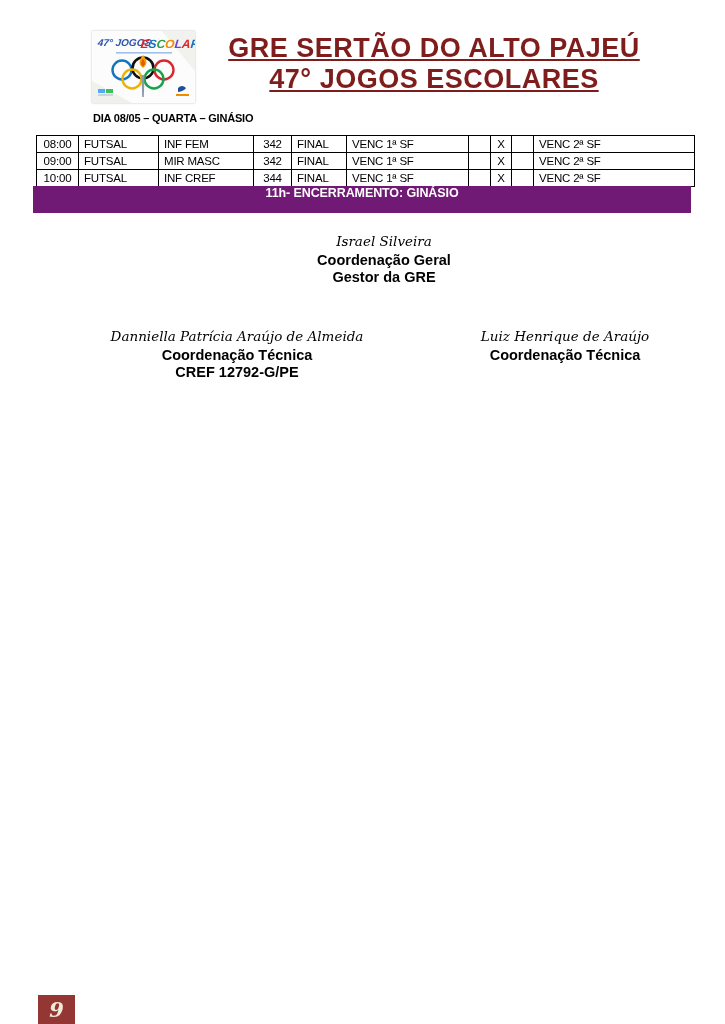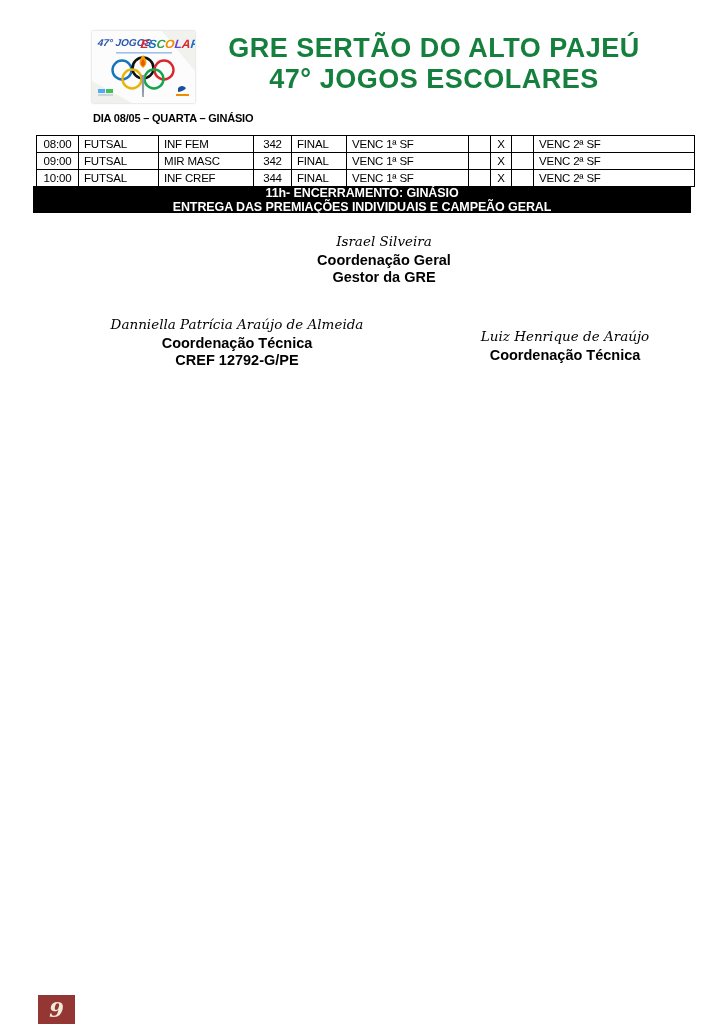--- a/index.html
+++ b/index.html
@@ -67,21 +67,21 @@
   
   .sig { text-align:center; }
   .sig .script {
     font-family:"DejaVu Serif", serif;
     font-style:italic;
     font-size:13.5px;
     margin-bottom:3px;
   }
   .sig .role { font-weight:bold; font-size:14.5px; line-height:17px; }
   .sig-general { position:absolute; left:34px; top:233px; width:700px; }
-  .sig-left    { position:absolute; left:87px;  top:316px; width:300px; }
+  .sig-left    { position:absolute; left:87px;  top:328px; width:300px; }
   .sig-right   { position:absolute; left:415px; top:328px; width:300px; }
 
   
   .page-num-box {
     position:absolute; left:38px; top:995px;
     width:37px; height:29px;
     display:flex; align-items:center; justify-content:center;
     font-family:"DejaVu Serif", serif;
     font-style:italic; font-weight:bold;
     font-size:21px;
@@ -118,21 +118,21 @@
       <path d="M51 28 C53.4 31 53.8 33.4 51 35.6 C48.2 33.4 48.6 31 51 28 Z" fill="#e8590c"></path>
 
       <rect x="6" y="58" width="7" height="4" fill="#4dabf7"></rect>
       <rect x="14" y="58" width="7" height="4" fill="#40c057"></rect>
       <rect x="6" y="63" width="15" height="2" fill="#ced4da"></rect>
       <path d="M86 57 q4 -4 8 0 q-2 3 -8 4 Z" fill="#1c4f9c"></path>
       <rect x="84" y="63" width="13" height="2" fill="#f08c00"></rect>
     </svg>
   </div>
 
-  <div class="title-block" style="color: #15803d;">
+  <div class="title-block" style="color: #7f1d1d; text-decoration: underline;">
     <div>GRE SERTÃO DO ALTO PAJEÚ</div>
     <div>47° JOGOS ESCOLARES</div>
   </div>
 
   <div class="day-title">DIA 08/05 – QUARTA – GINÁSIO</div>
 
   <table class="sched">
     <colgroup>
       <col style="width:42px">
         <col style="width:80px">
@@ -178,23 +178,22 @@
         <td>FINAL</td>
         <td>VENC 1ª SF</td>
         <td class="cc"></td>
         <td class="cc">X</td>
         <td class="cc"></td>
         <td>VENC 2ª SF</td>
       </tr>
     </tbody>
   </table>
 
-  <div class="banner" id="closing-banner" style="background: #000000;">
+  <div class="banner" id="closing-banner" style="background: #701a75;">
     <div>11h- ENCERRAMENTO: GINÁSIO</div>
-    <div>ENTREGA DAS PREMIAÇÕES INDIVIDUAIS E CAMPEÃO GERAL</div>
   </div>
 
   <div class="sig sig-general">
     <div class="script">Israel Silveira</div>
     <div class="role">Coordenação Geral</div>
     <div class="role">Gestor da GRE</div>
   </div>
 
   <div class="sig sig-left">
     <div class="script">Danniella Patrícia Araújo de Almeida</div>

